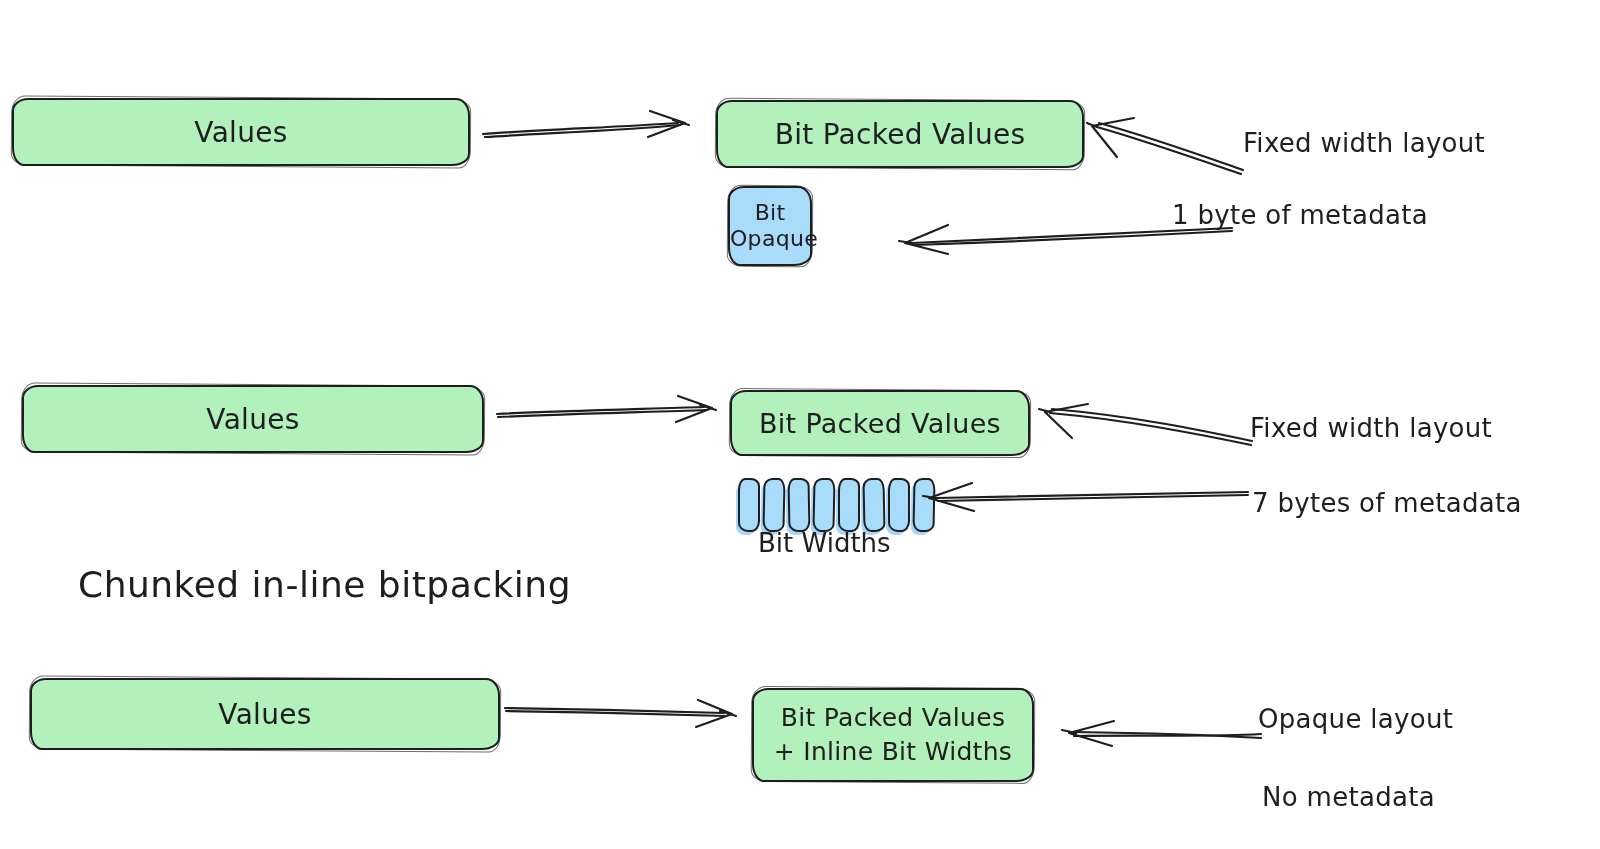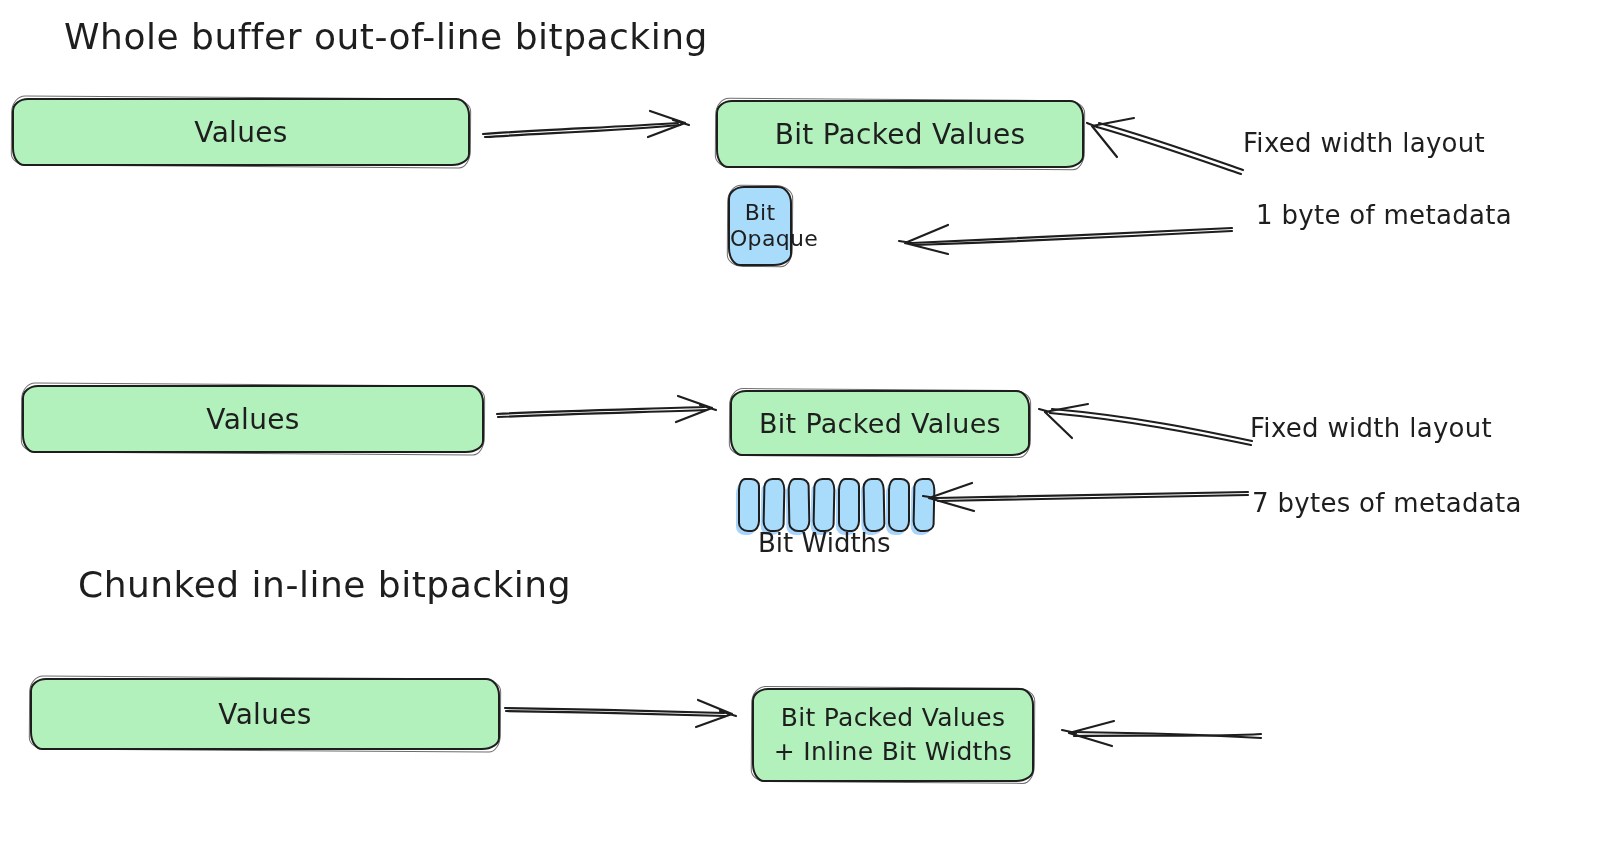--- a/index.html
+++ b/index.html
@@ -61,52 +61,51 @@
     fill:none;stroke:var(--stroke,#1e1e1e);stroke-width:2.2;
     stroke-linecap:round;stroke-linejoin:round;
   }
   
   #t1{left:64px;top:16px}
   #t2{left:76px;top:304px}
   #t3{left:78px;top:564px}
 
   #v1{left:12px;top:98px;width:458px;height:68px}
   #p1{left:716px;top:100px;width:368px;height:68px}
-  #bw1{left:728px;top:186px;width:64px;height:80px;font-size:22px;line-height:1.2}
+  #bw1{left:728px;top:186px;width:84px;height:80px;font-size:22px;line-height:1.2}
 
   #v2{left:22px;top:385px;width:462px;height:68px}
   #p2{left:730px;top:390px;width:300px;height:66px;font-size:27px}
   #chunks{left:738px;top:478px}
   #bwlabel{left:758px;top:528px;width:166px}
 
   #v3{left:30px;top:678px;width:470px;height:72px}
   #p3{left:752px;top:688px;width:282px;height:94px;font-size:25px;line-height:1.35}
 
   #a1{left:1243px;top:128px}
-  #a2{left:1256px;top:200px}
+  #a2{left:1172px;top:200px}
   #a3{left:1250px;top:413px}
   #a4{left:1252px;top:488px}
   #a5{left:1258px;top:704px}
   #a6{left:1262px;top:782px}
 
   #arr1{left:480px;top:108px}
   #arr2{left:1085px;top:112px}
   #arr3{left:898px;top:218px}
   #arr4{left:494px;top:392px}
   #arr5{left:1038px;top:400px}
   #arr6{left:922px;top:480px}
   #arr7{left:502px;top:690px}
   #arr8{left:1062px;top:718px}
 </style>
 </head>
 <body>
 
 <div class="canvas">
 
-  <div class="title" id="t1">Whole buffer out-of-line bitpacking</div>
   <div class="box green" id="v1">
     <span>Values</span>
   </div>
   <div class="box green" id="p1">
     <span>Bit Packed Values</span>
   </div>
   <div class="box blue" id="bw1">
     <span>Bit</span>
     <span>Opaque</span>
   </div>
@@ -166,20 +165,22 @@
   </svg>
 
   <div class="title" id="t3">Chunked in-line bitpacking</div>
   <div class="box green" id="v3">
     <span>Values</span>
   </div>
   <div class="box green" id="p3">
     <span>Bit Packed Values</span>
     <span>+ Inline Bit Widths</span>
   </div>
+  <div class="annotation" id="a5">Opaque layout</div>
+  <div class="annotation" id="a6">No metadata</div>
 
   <svg class="arrow" id="arr7" width="236" height="40" viewBox="0 0 236 40">
     <path d="M3 18 C 70 19, 160 21, 222 23"></path>
     <path d="M4 21 C 75 22, 160 24, 224 26"></path>
     <path d="M196 10 L230 24 M194 37 L230 24 M218 21 L234 26"></path>
   </svg>
   <svg class="arrow" id="arr8" width="202" height="32" viewBox="0 0 202 32">
     <path d="M199 20 C 150 17, 95 15, 12 14"></path>
     <path d="M199 16 C 150 19, 95 17, 12 18"></path>
     <path d="M7 15 L52 3 M7 15 L50 28 M14 15 L0 12"></path>

